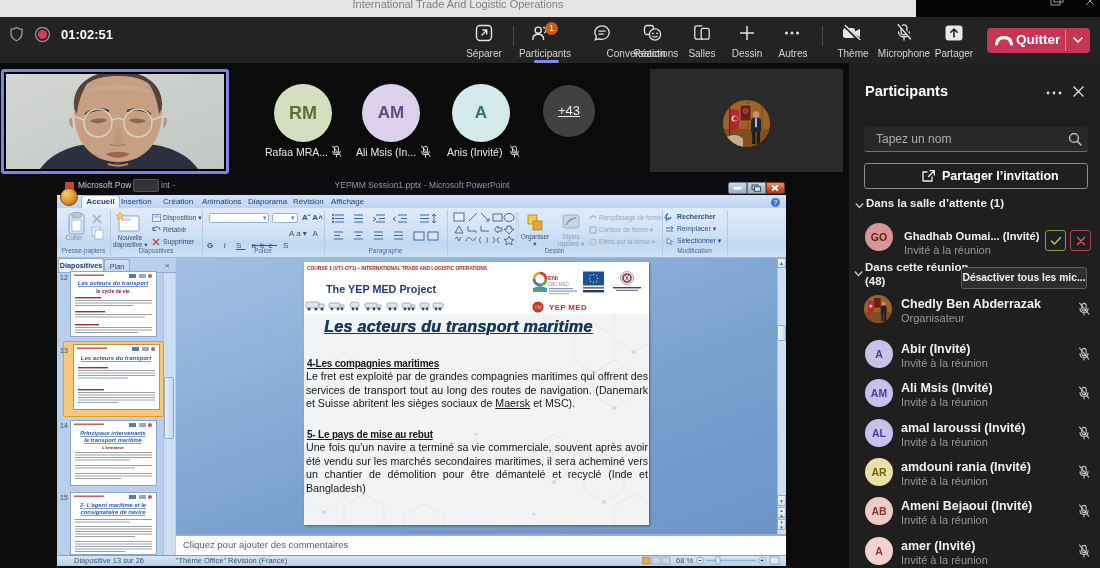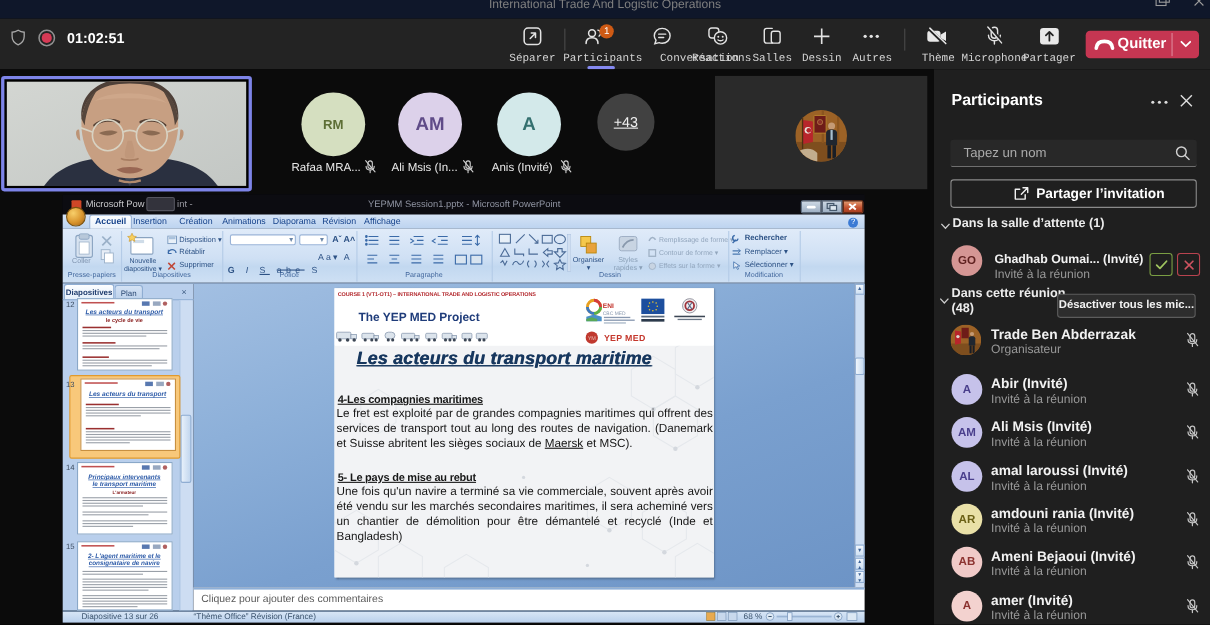--- a/index.html
+++ b/index.html
@@ -1,25 +1,25 @@
 <!DOCTYPE html>
 <html><head>
 <meta charset="utf-8">
 <style>
   * { margin:0; padding:0; box-sizing:border-box; }
   html,body { width:1100px; height:568px; overflow:hidden; background:#050505;
     font-family:"Liberation Sans", sans-serif; }
   .abs { position:absolute; }
   #app { position:relative; width:1100px; height:568px; }
   
-  #wtitle { left:0; top:0; width:1100px; height:17px; background:#0f172a; }
+  #wtitle { left:0; top:0; width:916px; height:17px; background:#e5e5e5; }
   #wtitle .t { width:100%; text-align:center; color:#7f7f7f; font-size:11px; top:-2px; left:0; }
   
   #toolbar { left:0; top:17px; width:1100px; height:46px; background:#232323; }
-  .tbtn { position:absolute; text-align:center; color:#d4d4d4; font-size:10px;font-family:Liberation Mono, monospace; }
+  .tbtn { position:absolute; text-align:center; color:#d4d4d4; font-size:10px; }
   .tdiv { position:absolute; width:1px; height:20px; background:#4a4a4a; top:9px; }
   
   #stage { left:0; top:63px; width:849px; height:505px; background:#0b0b0b; }
   .avlabel { position:absolute; color:#e8e8e8; font-size:10.5px; }
   
   #panel { left:849px; top:63px; width:251px; height:505px; background:#1f1f1f; }
   .pname { position:absolute; color:#f2f2f2; font-size:12.5px; font-weight:600; white-space:nowrap; }
   .psub  { position:absolute; color:#989898; font-size:11px; white-space:nowrap; }
   .pav   { position:absolute; width:28px; height:28px; border-radius:50%; text-align:center;
            line-height:28px; font-size:10.5px; font-weight:bold; }
@@ -172,21 +172,21 @@
       <path d="M106 46 C109 44 115 44 118 46 M78 46 L67 42 M146 46 L157 42" stroke="#d8d2c2" stroke-width="1.5" fill="none"></path>
 
       <path d="M110 54 C108 62 106 68 109 70 L115 70 C118 68 116 62 114 54" fill="#c0977a"></path>
       <path d="M104 70 C106 72 118 72 120 70" stroke="#a87e62" stroke-width="1.5" fill="none"></path>
 
       <path d="M100 80 C106 77 118 77 124 80 C118 85 106 85 100 80 Z" fill="#996753"></path>
 
       <path d="M102 90 C108 92 116 92 122 90" stroke="#b18a6d" stroke-width="2" fill="none"></path>
     </svg>
 
-    <div class="abs" style="left:274px;top:21px;width:58px;height:58px;border-radius:50%;background:#d5dfc0;color:#5d6e35;font-size:12px;font-weight:bold;text-align:center;line-height:58px;">RM</div>
+    <div class="abs" style="left:274px;top:21px;width:58px;height:58px;border-radius:50%;background:#d5dfc0;color:#5d6e35;font-size:18px;font-weight:bold;text-align:center;line-height:58px;">RM</div>
     <div class="abs" style="left:362px;top:21px;width:58px;height:58px;border-radius:50%;background:#dcd1ea;color:#5f4b88;font-size:17px;font-weight:bold;text-align:center;line-height:58px;">AM</div>
     <div class="abs" style="left:452px;top:21px;width:58px;height:58px;border-radius:50%;background:#d3e9ea;color:#34706f;font-size:17px;font-weight:bold;text-align:center;line-height:58px;">A</div>
     <div class="abs" style="left:543px;top:22px;width:52px;height:52px;border-radius:50%;background:#414141;color:#f0f0f0;font-size:13px;text-align:center;line-height:52px;text-decoration:underline;">+43</div>
     <div class="avlabel" style="left:265px;top:83px;">Rafaa MRA...</div>
     <div class="avlabel" style="left:356px;top:83px;">Ali Msis (In...</div>
     <div class="avlabel" style="left:447px;top:83px;">Anis (Invité)</div>
 
     <div class="abs" style="left:650px;top:6px;width:193px;height:103px;background:#2a2a2a;"></div>
     <svg class="abs" style="left:723px;top:37px" width="47" height="47" viewBox="0 0 47 47">
       <defs>
@@ -731,21 +731,21 @@
         <rect x="0" y="29" width="47" height="18" fill="#7e4e1e"></rect>
         <rect x="17" y="5" width="11" height="16" fill="#6e1c18"></rect>
         <path d="M7 9 L16 10.5 L16 29 L7 31 Z" fill="#b8252b"></path>
         <circle cx="11.5" cy="18.5" r="2.6" fill="#ddd5cf"></circle>
         <circle cx="33" cy="14.5" r="3.2" fill="#c49a74"></circle>
         <path d="M28 32 L28 21 C28 18.8 30.2 17.8 33 17.8 C35.8 17.8 38 18.8 38 21 L38 32 Z" fill="#20262f"></path>
         <rect x="29.2" y="32" width="3.2" height="12" fill="#191e26"></rect>
         <rect x="33.8" y="32" width="3.2" height="12" fill="#191e26"></rect>
       </g>
     </svg>
-    <div class="pname" style="left:52px;top:234px;">Trade Ben Abderrazak</div>
+    <div class="pname" style="left:52px;top:234px;">Chedly Ben Abderrazak</div>
     <div class="psub" style="left:52px;top:249px;">Organisateur</div>
     <svg class="abs" style="left:228px;top:239px" width="14" height="14" viewBox="0 0 18 19">
         <g fill="none" stroke="#c4c4c4" stroke-width="1.5">
           <rect x="6.1" y="1.8" width="5.8" height="10" rx="2.9"></rect>
           <path d="M3.6 9 C3.6 12 6 14 9 14 C12 14 14.4 12 14.4 9" stroke-linecap="round"></path>
           <path d="M9 14 L9 17.5" stroke-linecap="round"></path>
           <path d="M3 1.5 L15.5 16.5" stroke-linecap="round"></path>
         </g>
       </svg>
 

